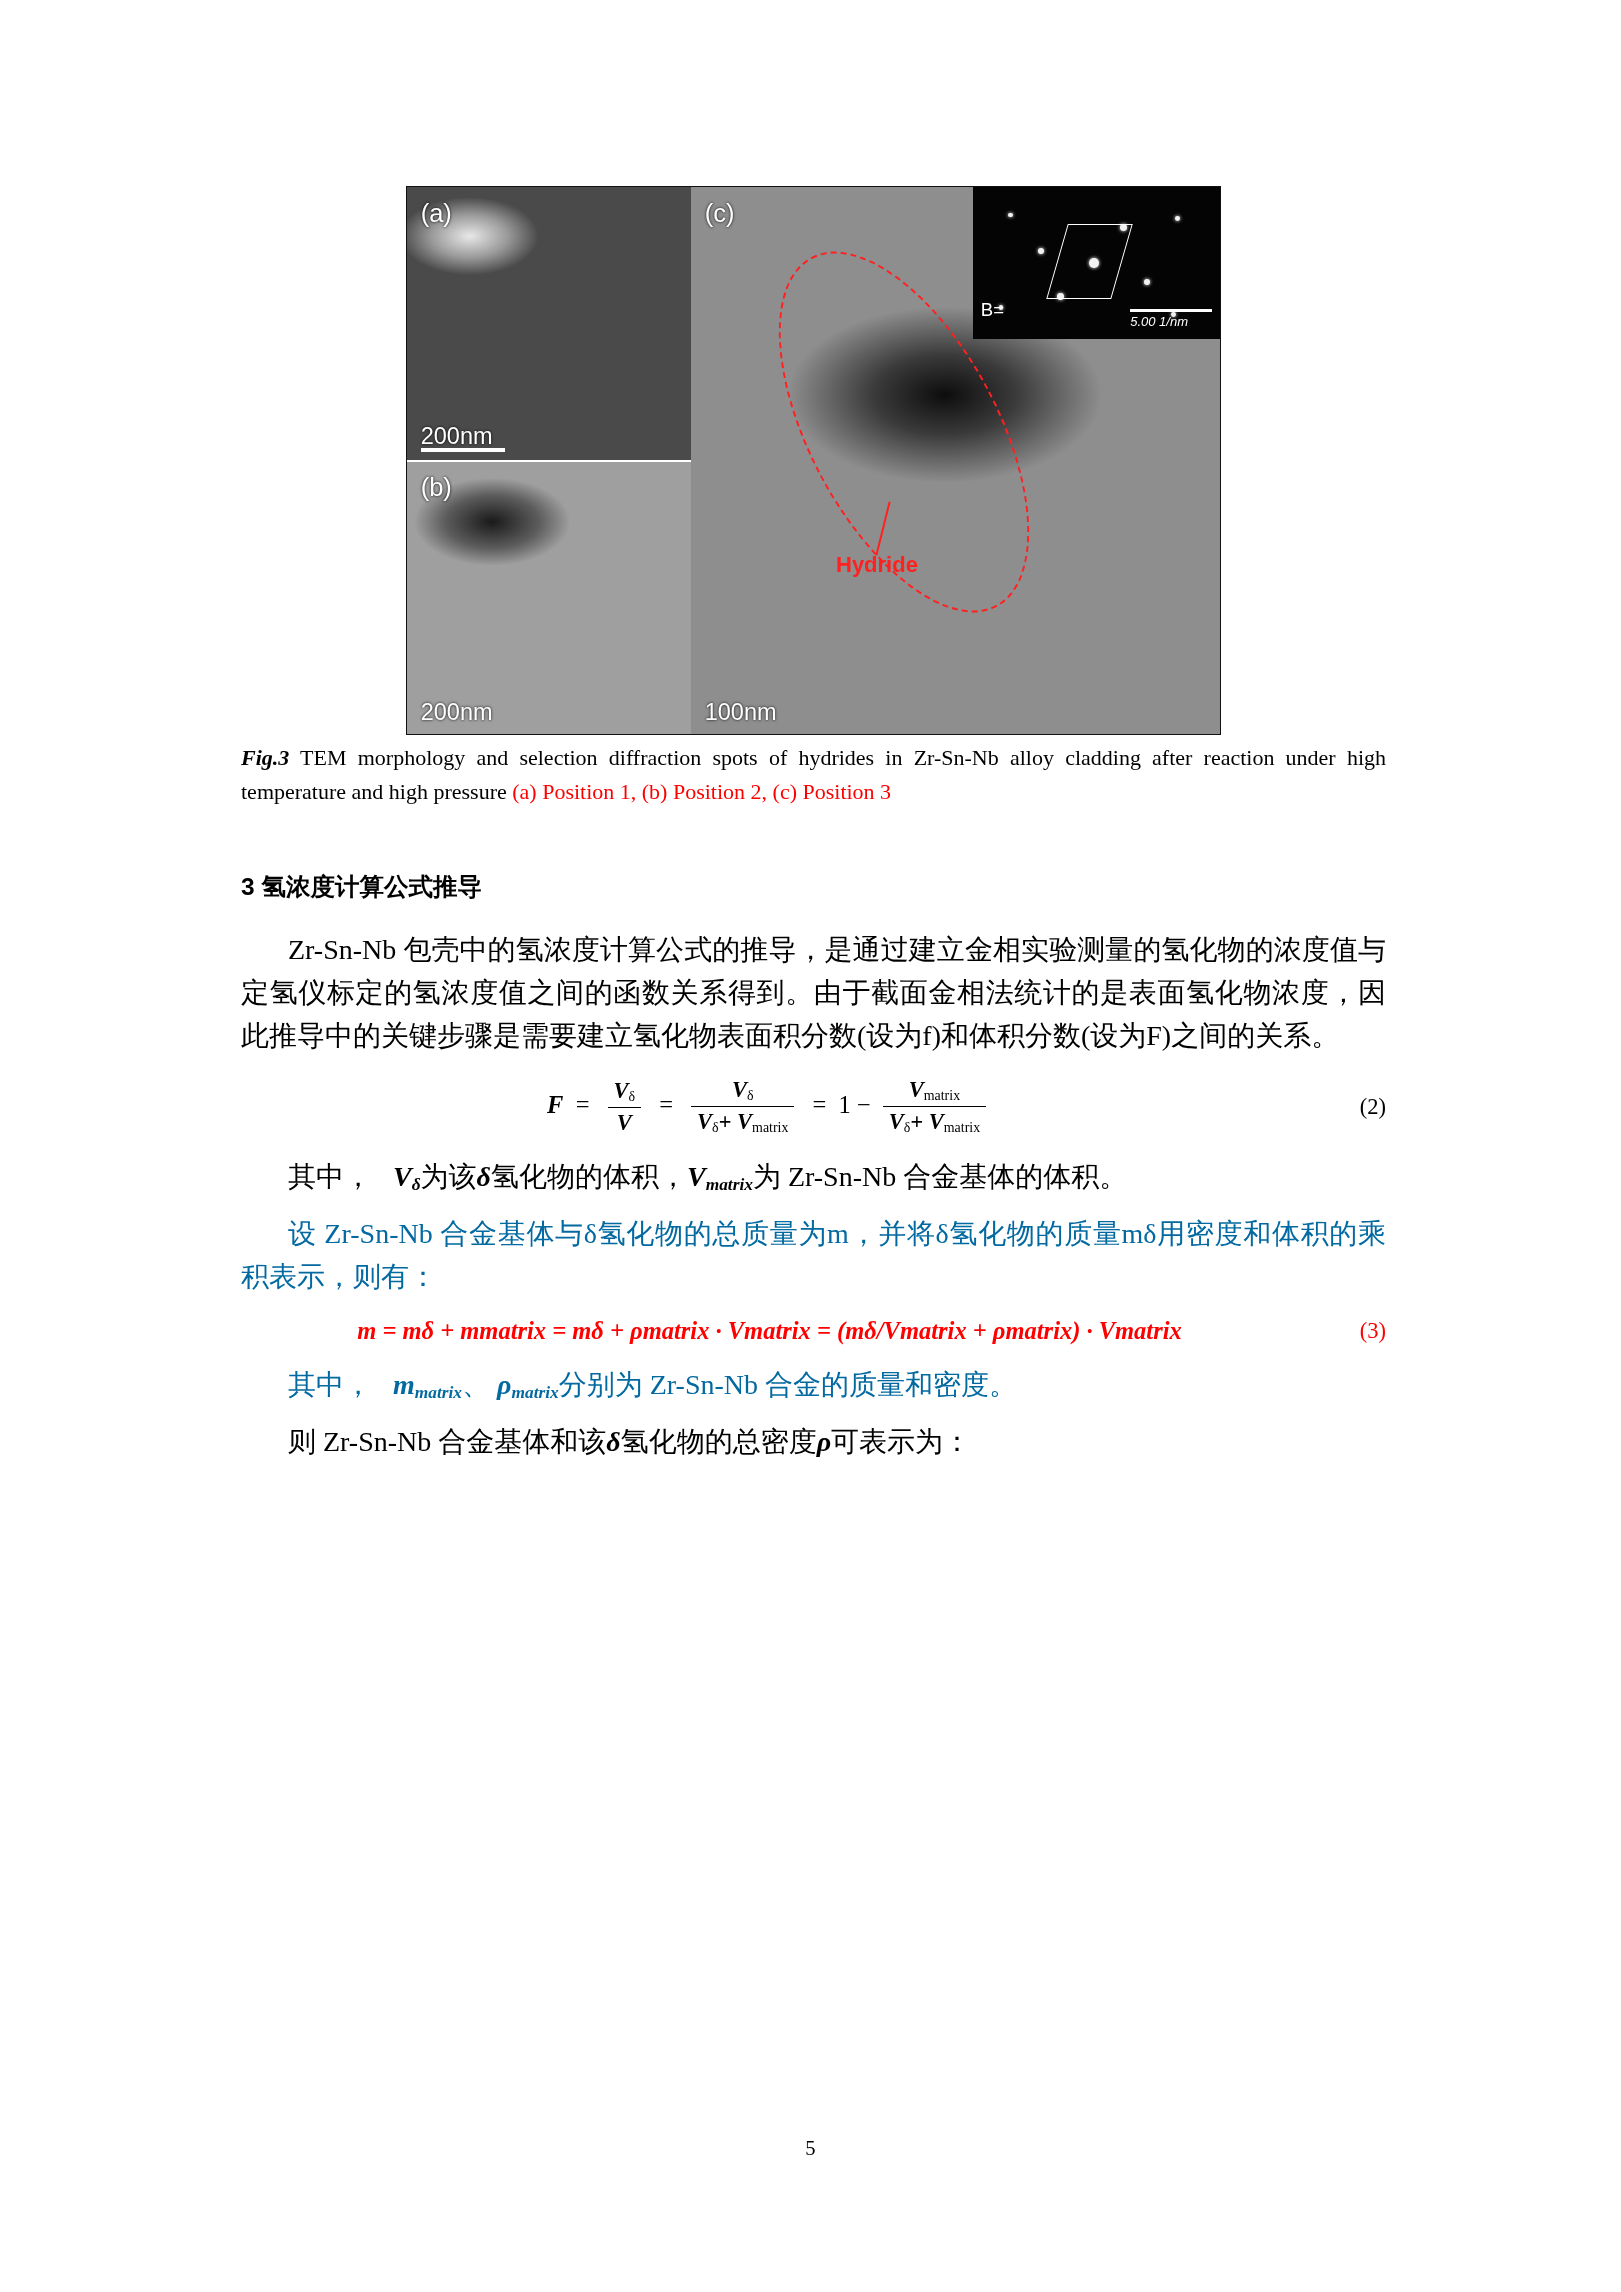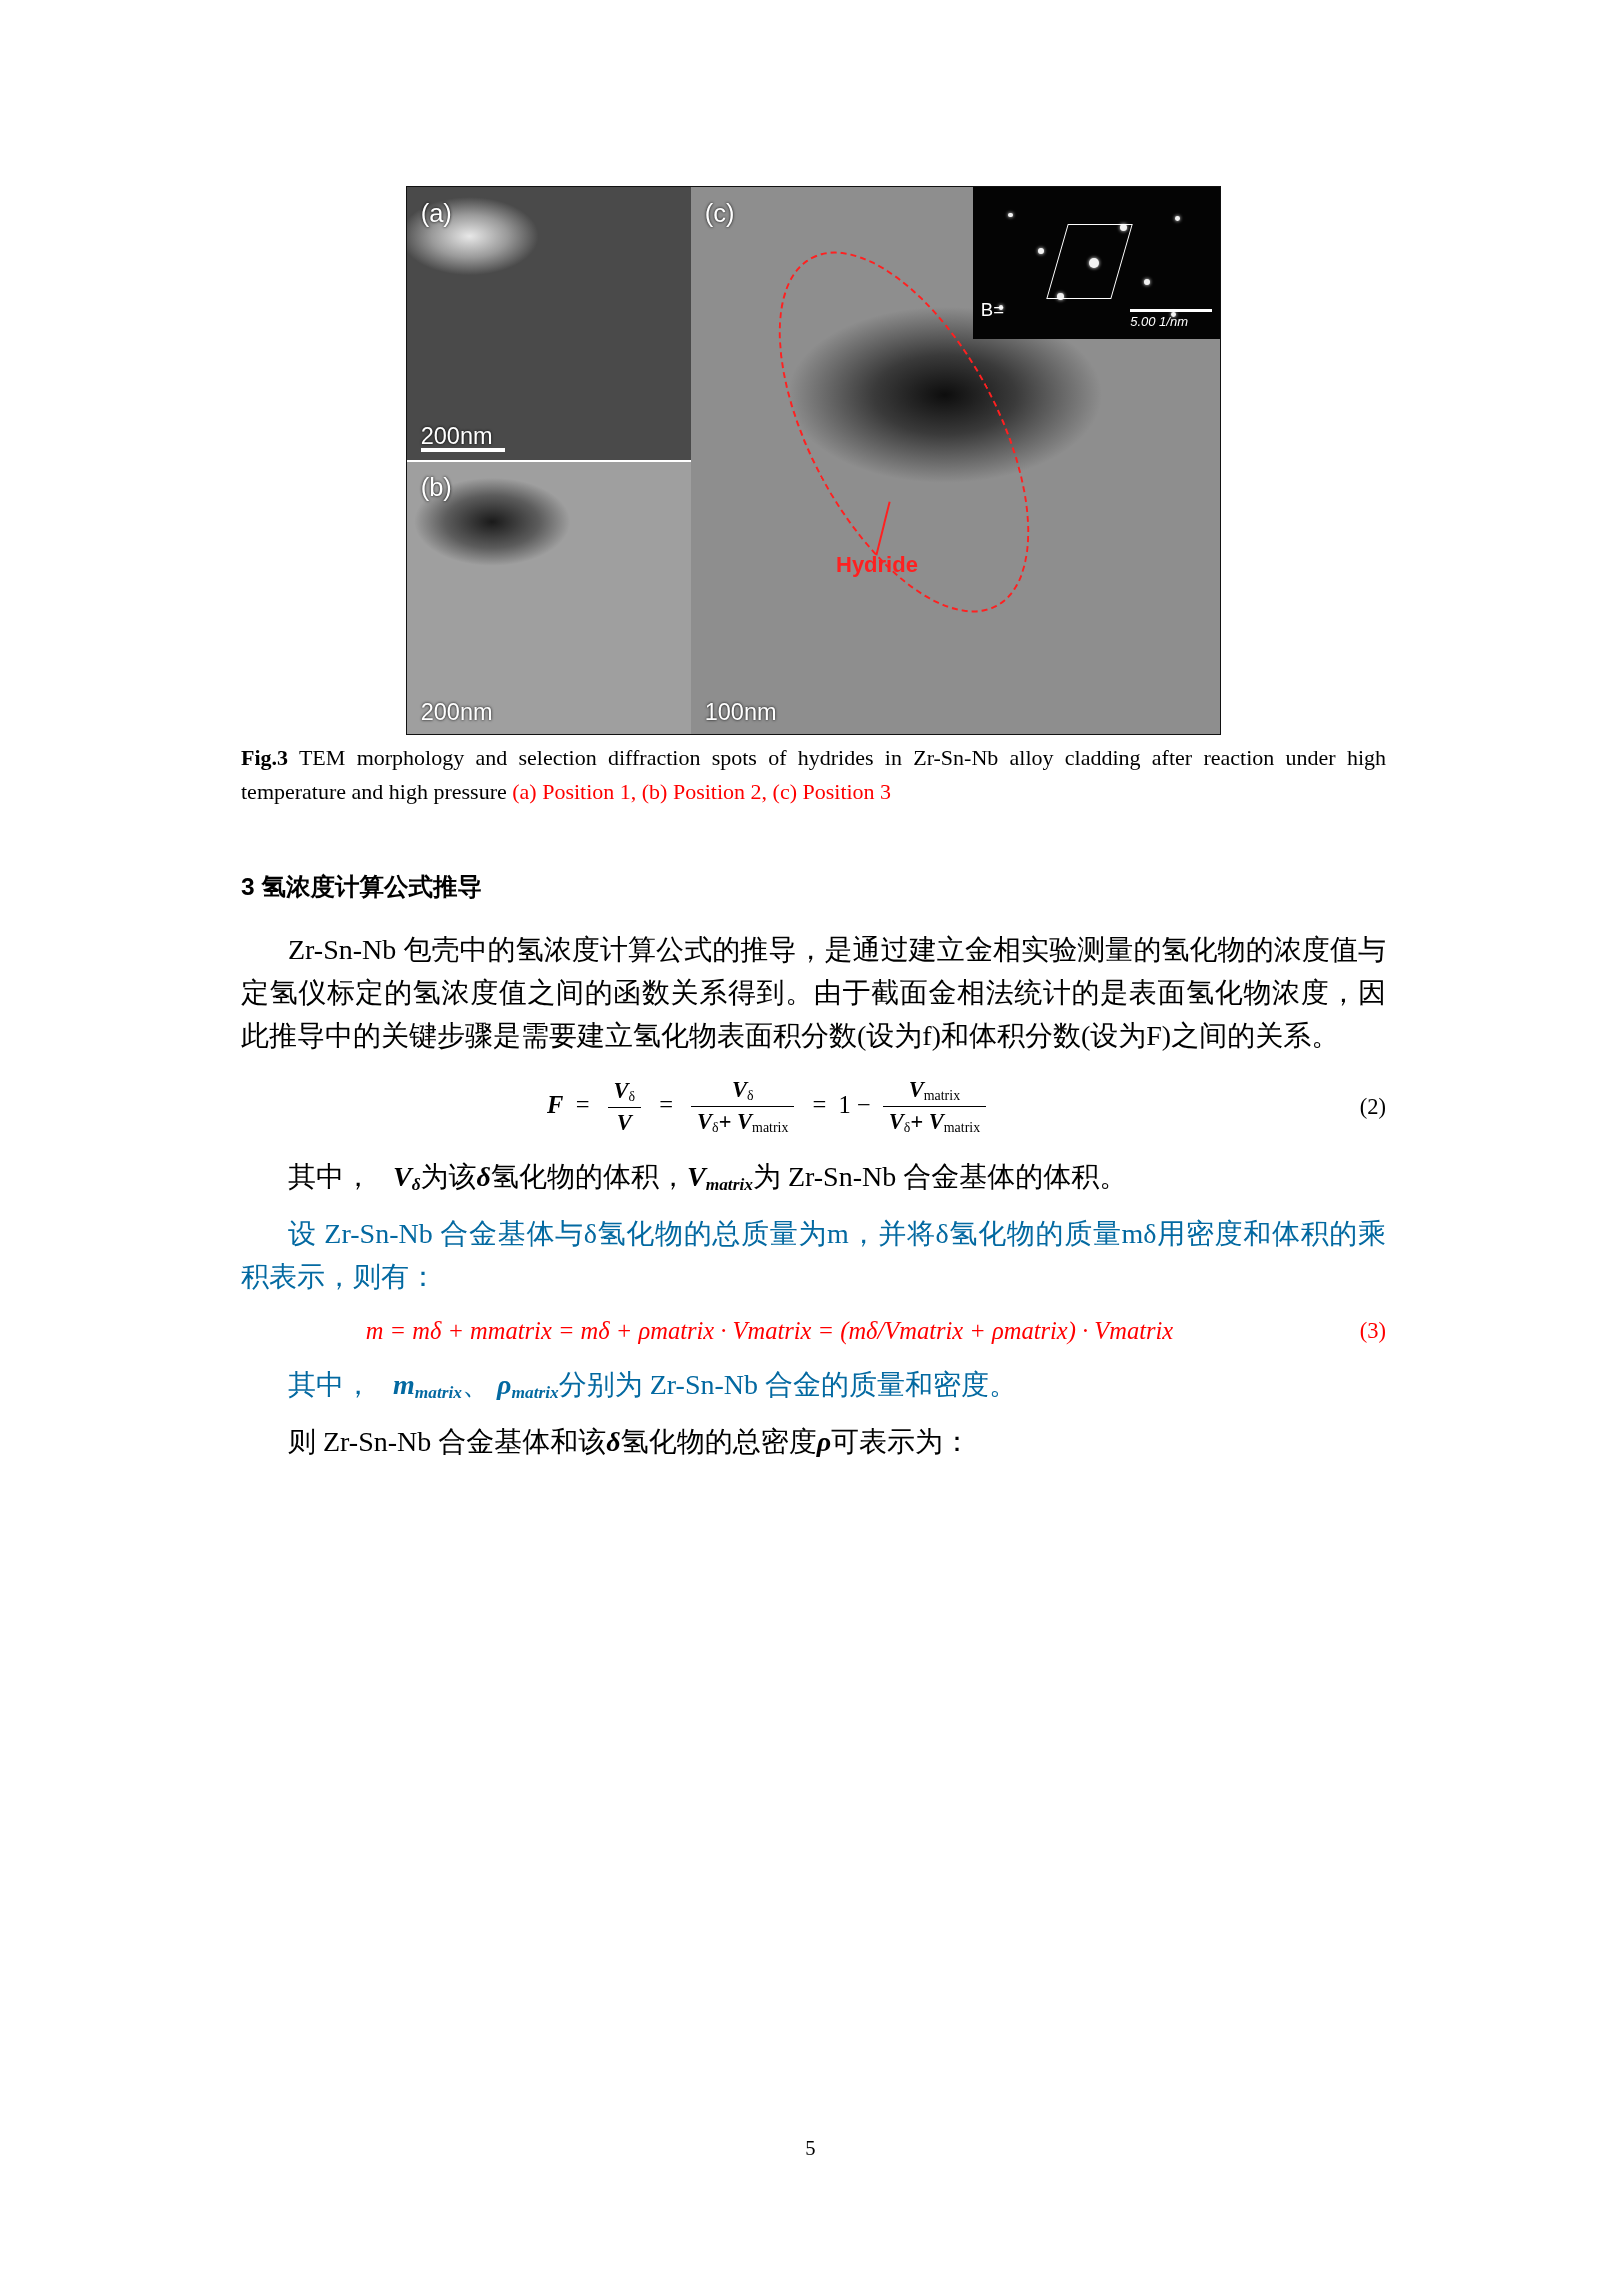--- a/index.html
+++ b/index.html
@@ -194,21 +194,21 @@
     margin-top: 21.6px;
   }
   .caption-cn .b { font-weight: bold; }
   .red { color: #ff0000; }
   .caption-en {
     font-size: 22px;
     line-height: 34px;
     text-align: justify;
     margin-top: 5.9px;
   }
-  .caption-en .bold { font-weight: bold; }
+  .caption-en .bold { font-weight: bold; font-style: italic; }
 
   
   h2.section {
     font-family: "Liberation Sans", sans-serif;
     font-size: 24.5px;
     font-weight: bold;
     margin: 61px 0 25.5px 0;
   }
   p.body {
     font-size: 28px;
@@ -249,21 +249,21 @@
     padding: 0 5.9px 2px 5.9px;
     border-bottom: 1.4px solid currentColor;
     font-size: 22.5px;
   }
   .frac .den {
     display: block;
     padding: 2px 5.9px 0 5.9px;
     font-size: 22.5px;
   }
   sub.s { font-size: 0.62em; vertical-align: -0.25em; }
-  .mathit { font-style: italic; }
+  .mathit { font-style: italic; font-weight: bold; }
 
   .page-number {
     position: absolute;
     left: 0;
     top: 2137px;
     width: 1621px;
     text-align: center;
     font-size: 20.6px;
   }
 </style>

